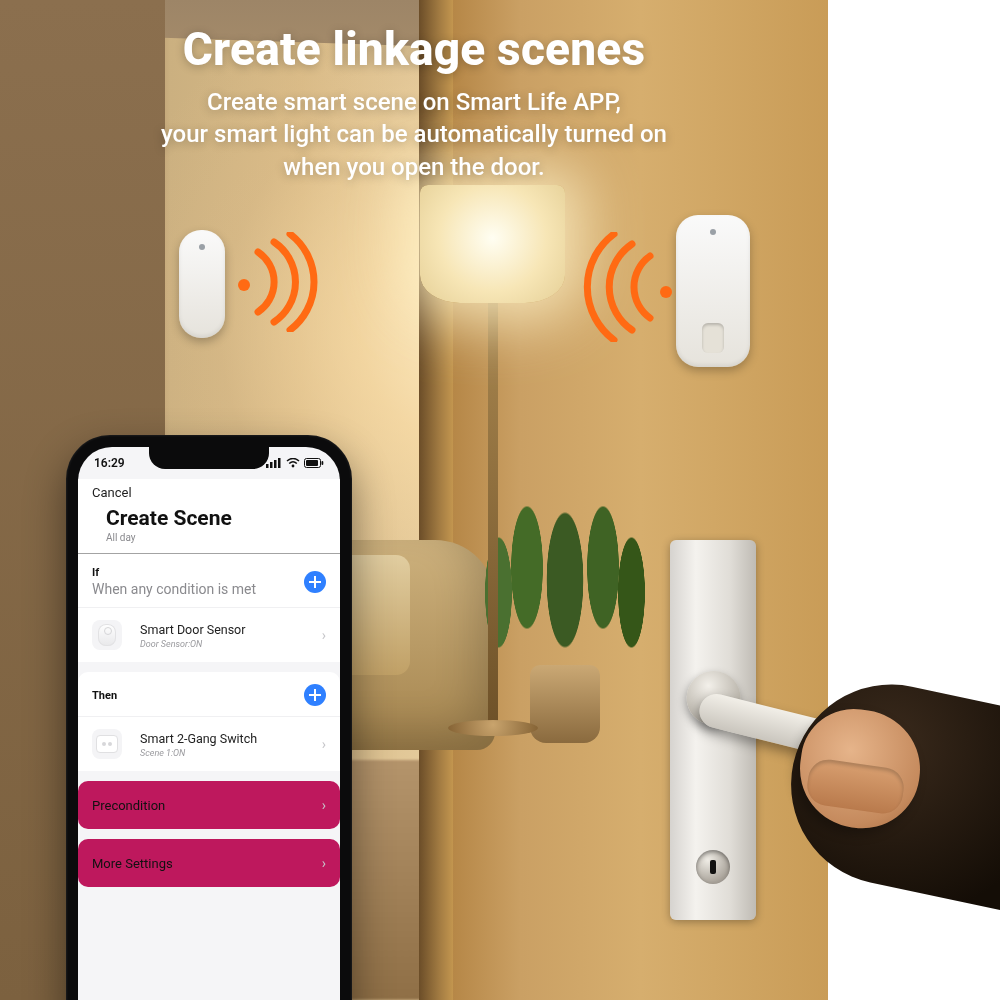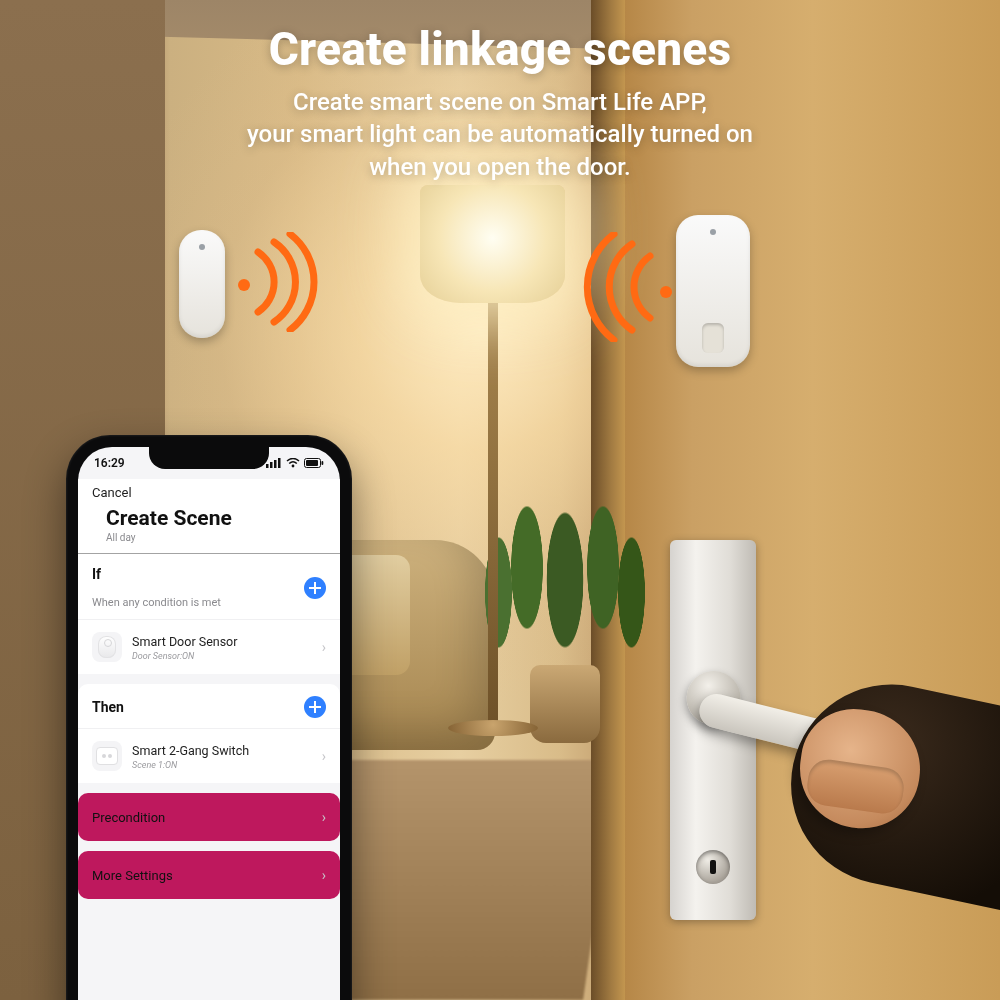--- a/index.html
+++ b/index.html
@@ -1,20 +1,20 @@
 <!DOCTYPE html>
 <html><head>
 <meta charset="utf-8">
 <style>
   * { margin:0; padding:0; box-sizing:border-box; -webkit-font-smoothing:antialiased; }
   html,body { width:1000px; height:1000px; overflow:hidden; font-family:-apple-system,BlinkMacSystemFont,"Segoe UI",Roboto,Helvetica,Arial,sans-serif; }
 
   
   .scene {
-    position:relative; width:1000px; height:1000px;
+    position:relative; width:828px; height:1000px;
     background:
       radial-gradient(circle at 480px 330px, rgba(255,236,195,0.95) 0, rgba(255,225,170,0.6) 120px, rgba(230,195,145,0.2) 260px, transparent 380px),
       linear-gradient(to right, #a98b62 0, #b4946c 150px, #cbb080 170px, #d8ba86 300px, #e7cfa1 460px, #d9bc89 560px, #b99263 640px, #c79a5f 1000px);
   }
   .ceiling {
     position:absolute; left:0; top:0; width:100%; height:90px;
     background:linear-gradient(#9d8567,#a98f6c);
     clip-path:polygon(0 0,100% 0,100% 100%,63% 55%,0 36%);
   }
   .floor {
@@ -191,32 +191,32 @@
   .title-block h2 { font-size:21px; font-weight:700; color:#111; }
   .title-block .sub { font-size:10px; color:#8a8a8e; margin-top:2px; }
 
   .section { background:#f5f5f7; }
   .section-head {
     display:flex; align-items:center; justify-content:space-between;
     background:#fff; padding:12px 14px 10px; margin-top:10px;
     border-radius:10px 10px 0 0;
   }
   .section-head.no-top{margin-top:0;border-radius:0;}
-  .section-head .titles .t { font-size:14px; font-weight:700; color:#111; }
-  .section-head .titles .s { font-size:11px; color:#8a8a8e; margin-top:14px; }
+  .section-head .titles .t { font-size:11px; font-weight:700; color:#111; }
+  .section-head .titles .s { font-size:14px; color:#8a8a8e; margin-top:2px; }
   .plus {
     width:22px; height:22px; border-radius:50%;
     background:#2f80ff; position:relative; flex:0 0 22px;
   }
   .plus::before,.plus::after{content:"";position:absolute;background:#fff;}
   .plus::before{left:5px;top:10px;width:12px;height:2px;}
   .plus::after {left:10px;top:5px;width:2px;height:12px;}
 
   .row {
-    display:flex; align-items:center; gap:10px;
+    display:flex; align-items:center; gap:18px;
     background:#fff; padding:12px 14px;
     border-top:1px solid #f0f0f2;
   }
   .row:last-child{border-radius:0 0 10px 10px;}
   .row .icon {
     width:30px;height:30px;border-radius:8px;background:#f4f4f6;
     display:flex;align-items:center;justify-content:center;flex:0 0 30px;
   }
   .row .labels{flex:1;min-width:0;}
   .row .labels .t{font-size:12.5px;color:#222;}

